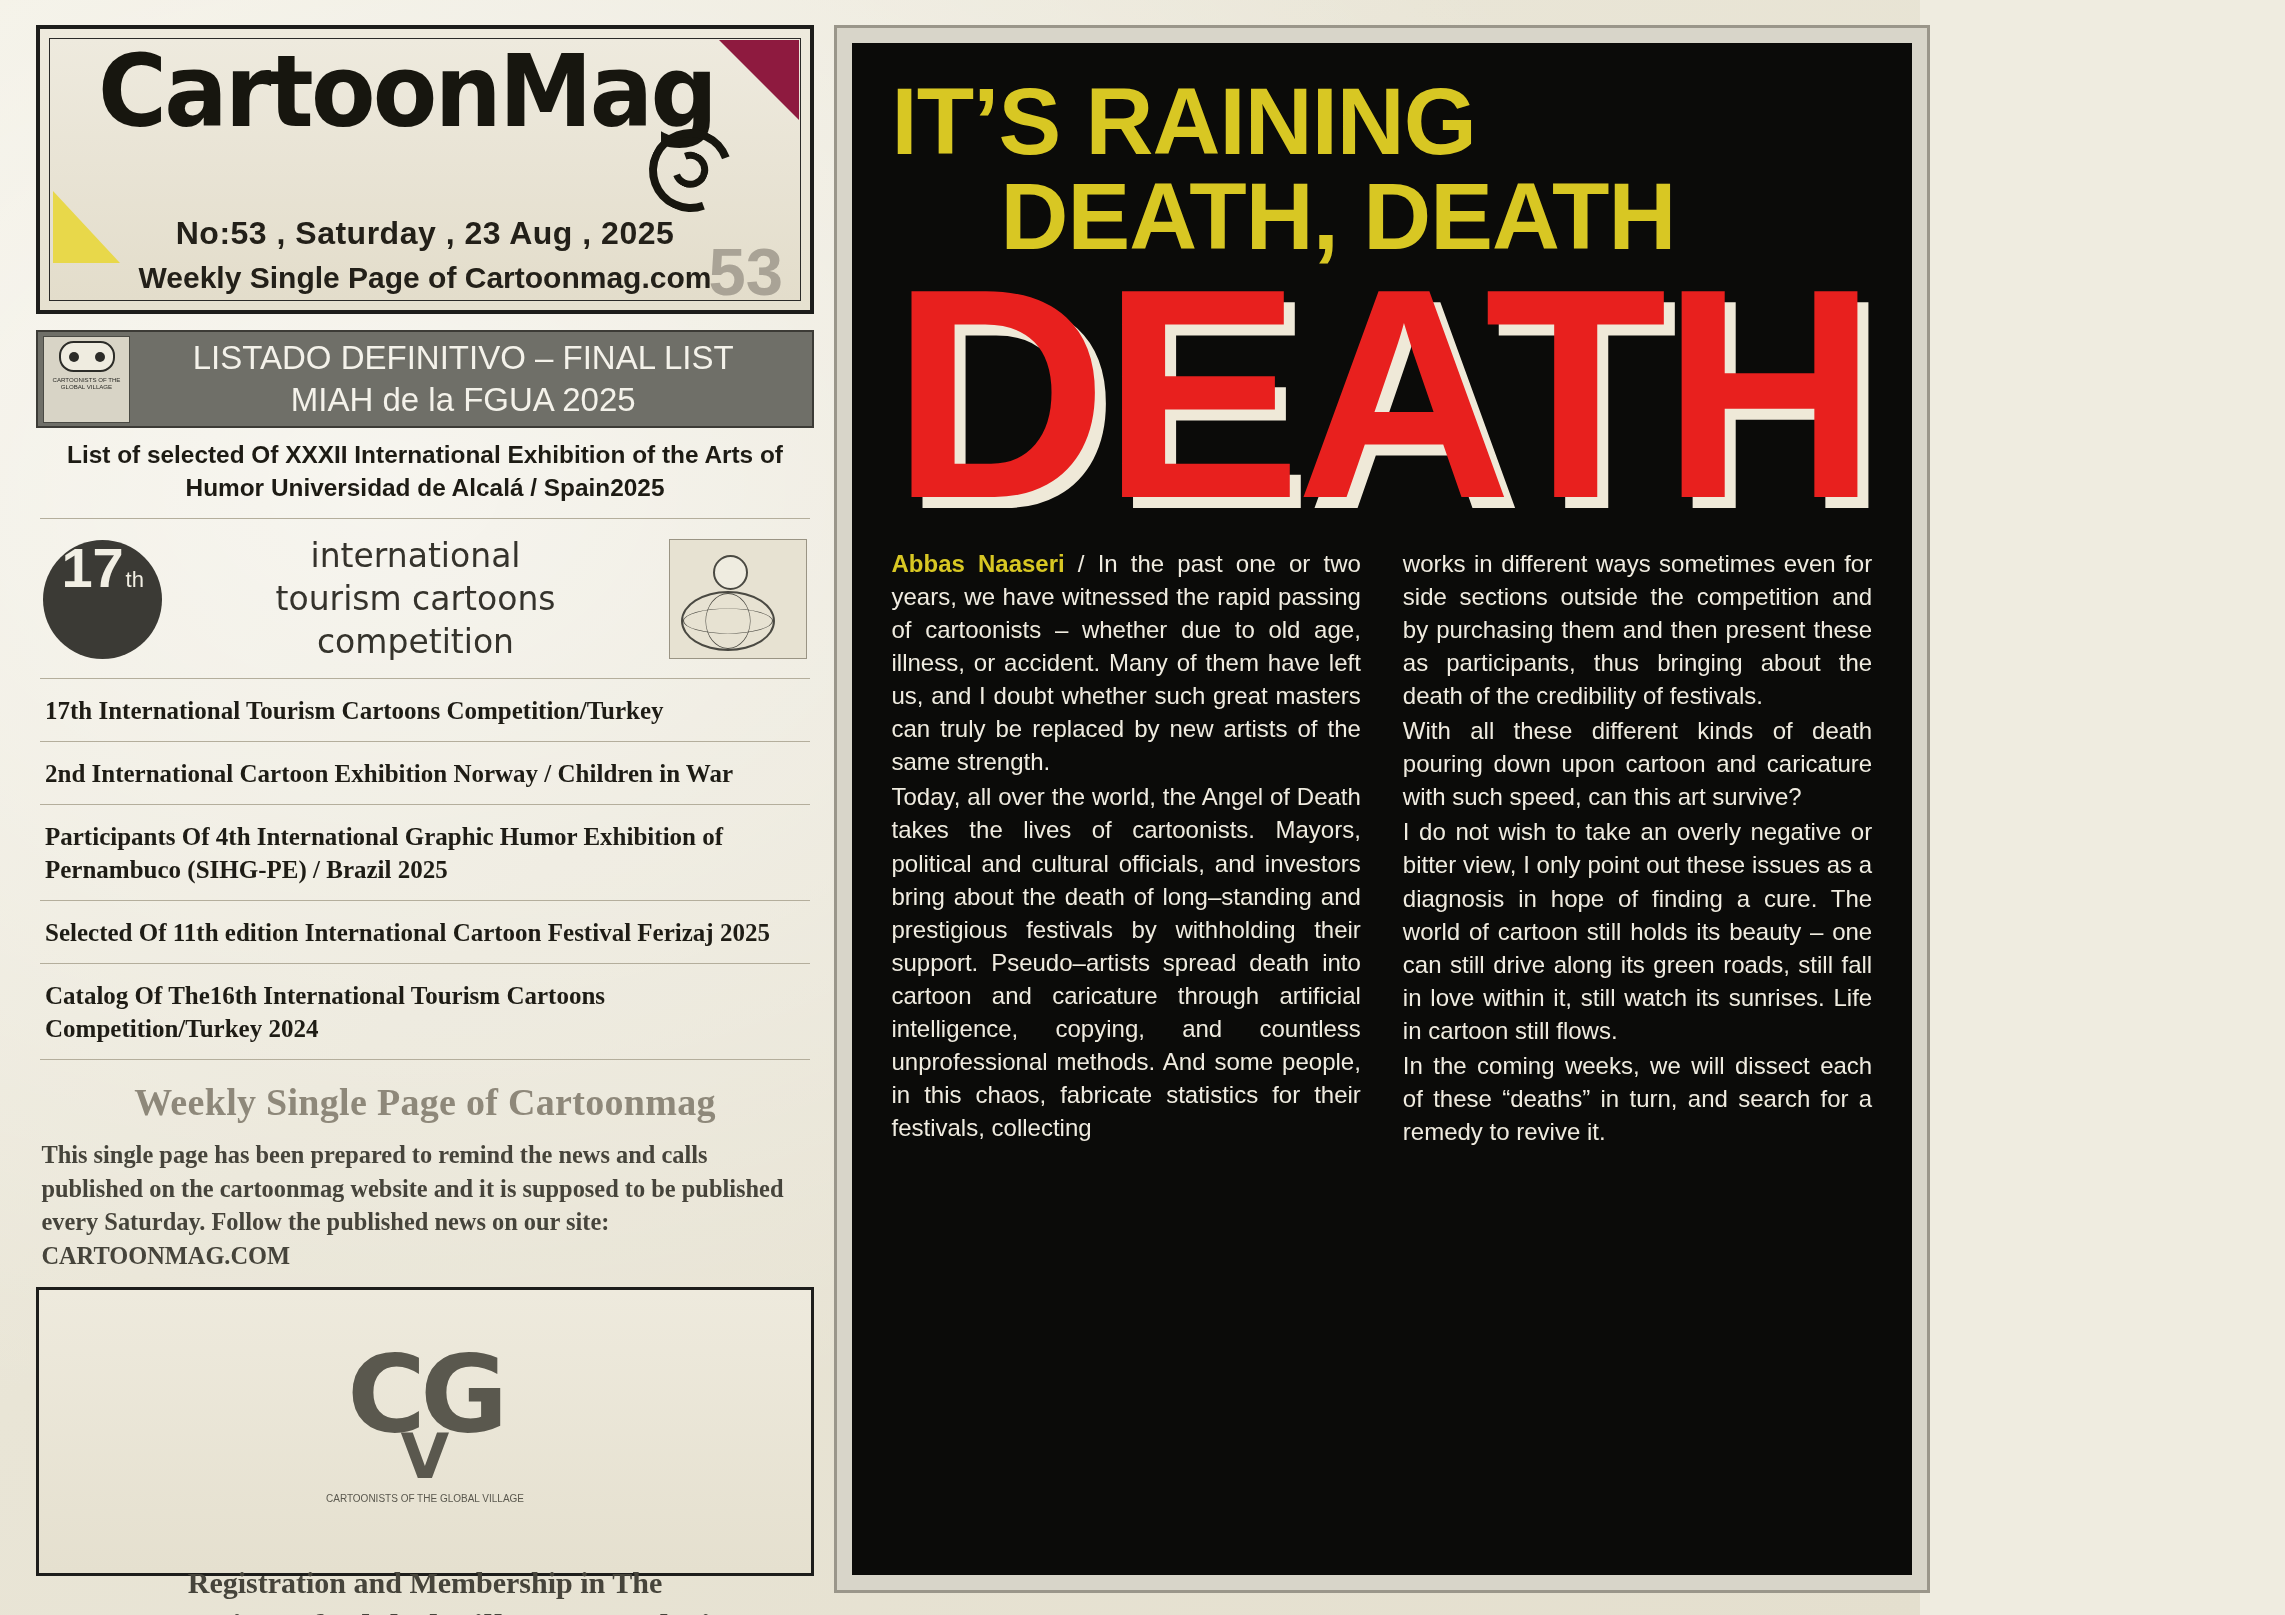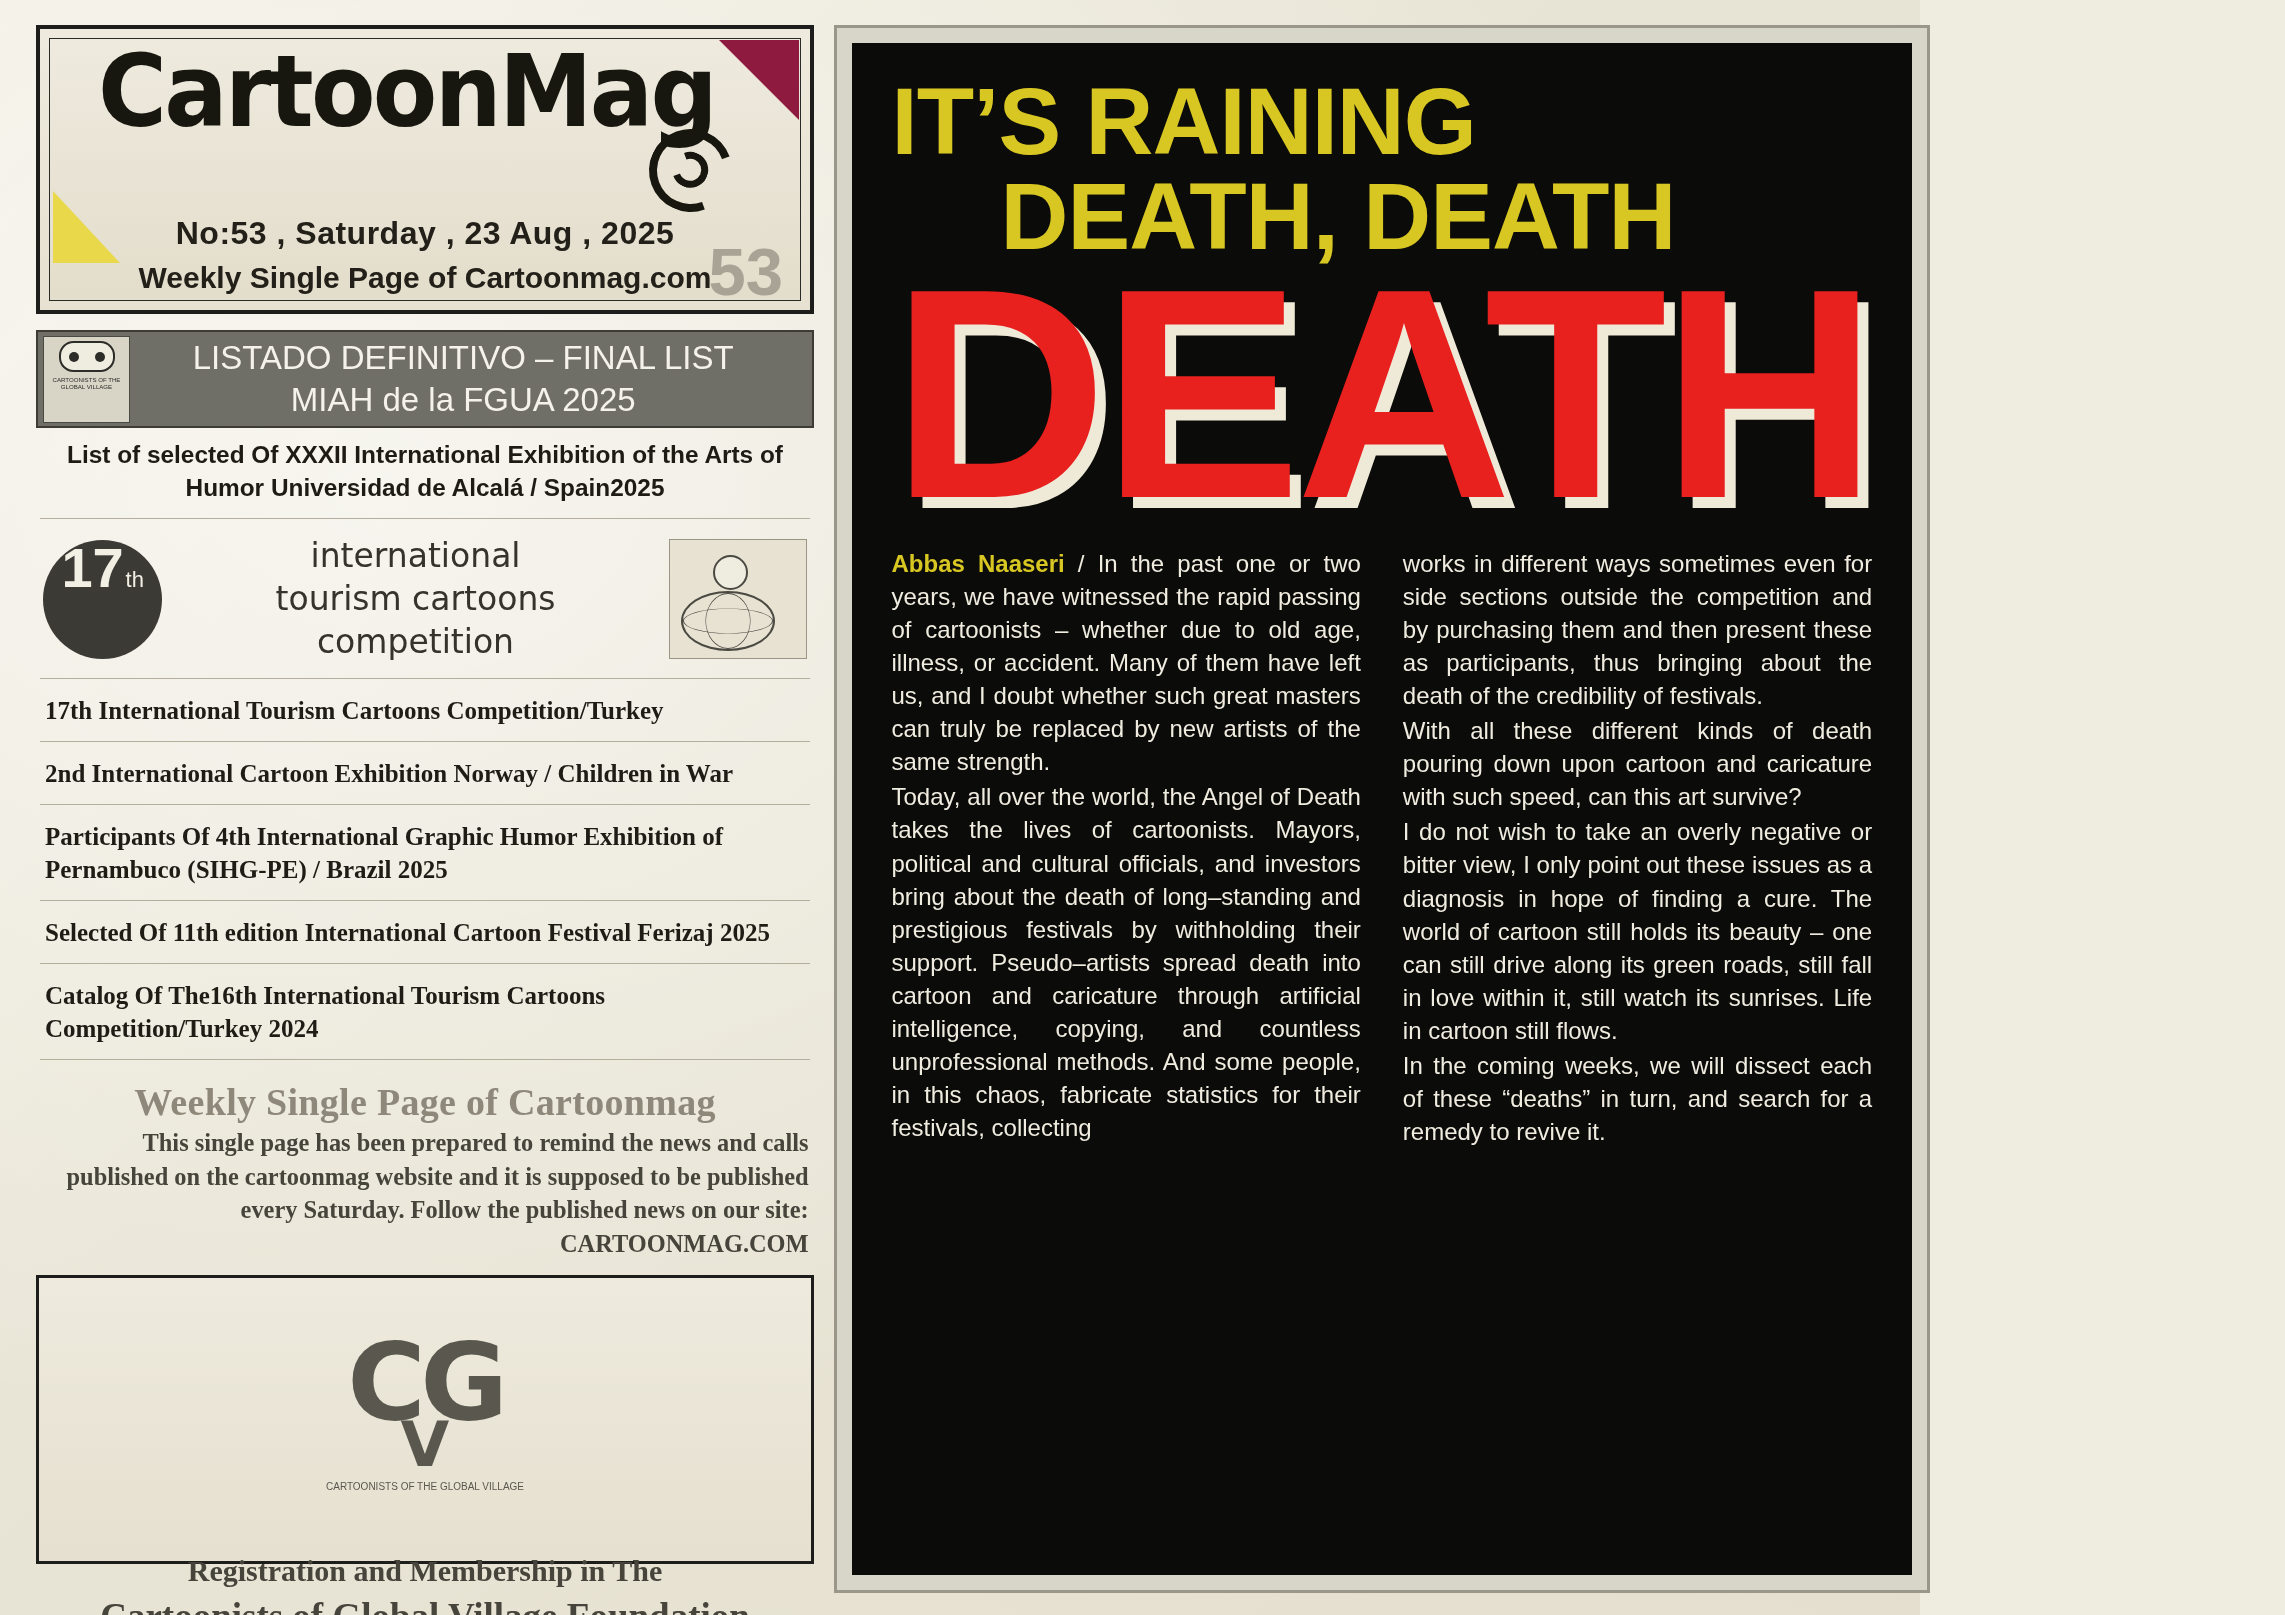--- a/index.html
+++ b/index.html
@@ -298,22 +298,22 @@
   .weekly-head {
     margin-top: 7.2px;
     text-align: center;
     font-family: "Liberation Serif", serif;
     font-weight: 700;
     font-size: 38px;
     color: #8e887a;
     letter-spacing: 0.3px;
   }
   .weekly-body {
-    margin-top: 2px;
-    text-align: right;
+    margin-top: 14px;
+    text-align: left;
     font-family: "Liberation Serif", serif;
     font-weight: 700;
     font-size: 24.4px;
     line-height: 1.38;
     color: #46443b;
     padding: 0 5.4px;
   }
 
   .cgv-box {
     margin-top: 14.5px;

